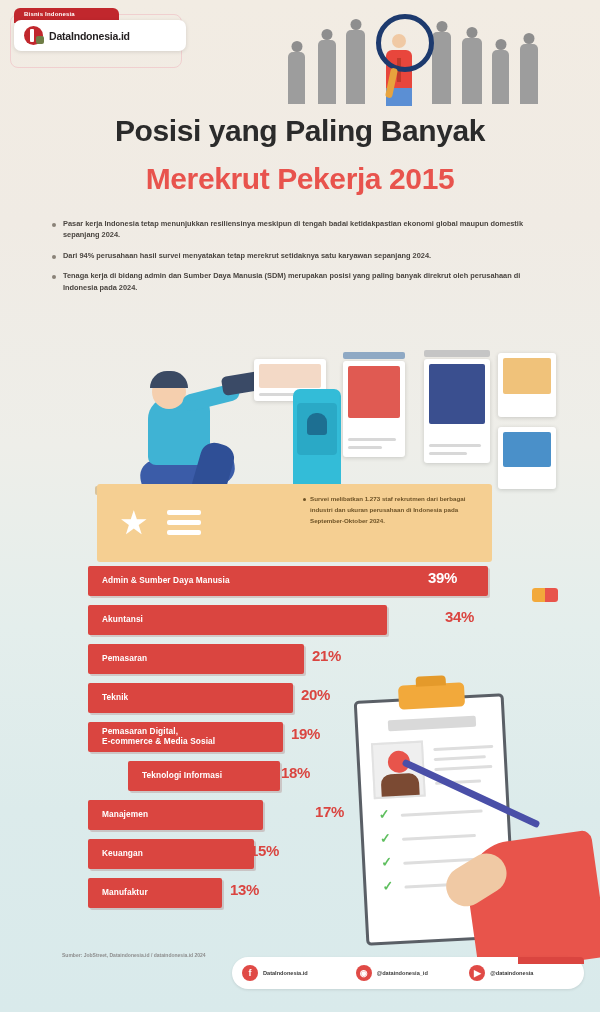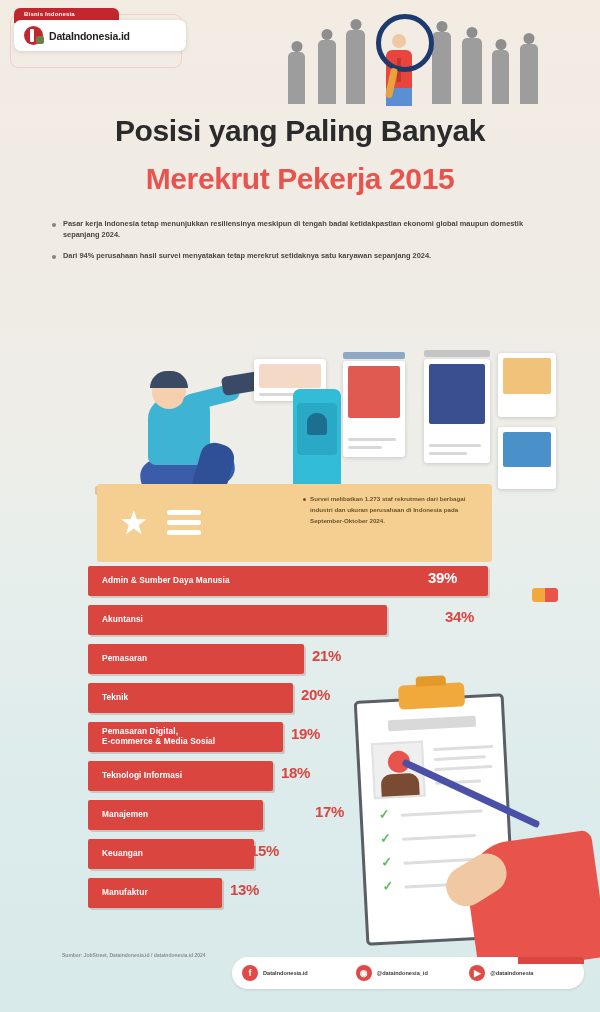--- a/index.html
+++ b/index.html
@@ -219,20 +219,24 @@
 
 <div class="bullets">
   <div class="bullet">
     <span class="dot"></span>
     <span class="txt">Pasar kerja Indonesia tetap menunjukkan resiliensinya meskipun di tengah badai ketidakpastian ekonomi global maupun domestik sepanjang 2024.</span>
   </div>
   <div class="bullet">
     <span class="dot"></span>
     <span class="txt">Dari 94% perusahaan hasil survei menyatakan tetap merekrut setidaknya satu karyawan sepanjang 2024.</span>
   </div>
+  <div class="bullet">
+    <span class="dot"></span>
+    <span class="txt">Tenaga kerja di bidang admin dan Sumber Daya Manusia (SDM) merupakan posisi yang paling banyak direkrut oleh perusahaan di Indonesia pada 2024.</span>
+  </div>
 </div>
 
 <div class="illus">
   <div class="desk"></div>
   <div class="rec-leg1"></div>
   <div class="rec-body"></div>
   <div class="rec-head"></div>
   <div class="rec-hair"></div>
   <div class="rec-arm"></div>
   <div class="bino"></div>
@@ -313,21 +317,21 @@
 
   <div class="row">
     <div class="bar" style="width:195px;">
       <span class="lbl" style="white-space:pre-line;">Pemasaran Digital,
 E-commerce &amp; Media Sosial</span>
     </div>
     <span class="val" style="left:203px;">19%</span>
   </div>
 
   <div class="row">
-    <div class="bar" style="width:185px;">
+    <div class="bar" style="width:152px;margin-left:40px;">
       <span class="lbl">Teknologi Informasi</span>
     </div>
     <span class="val" style="left:193px;">18%</span>
   </div>
 
   <div class="row">
     <div class="bar" style="width:175px;">
       <span class="lbl">Manajemen</span>
     </div>
     <span class="val" style="left:183px;margin-left:44px;">17%</span>

